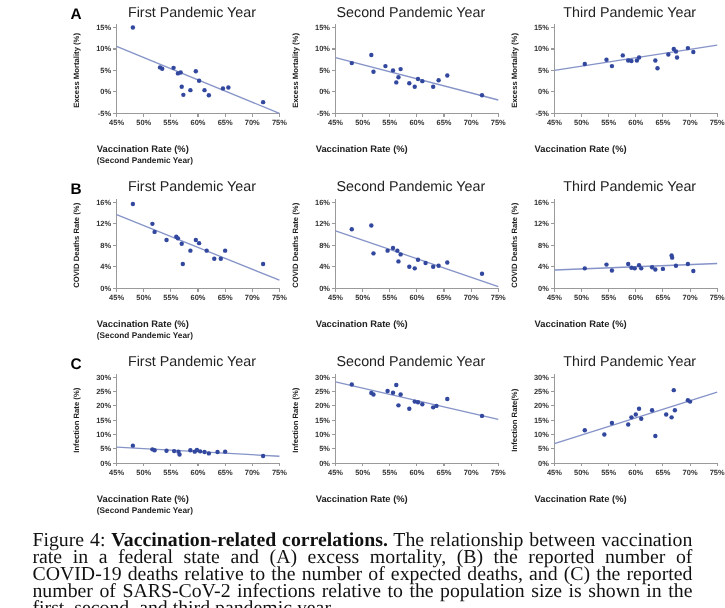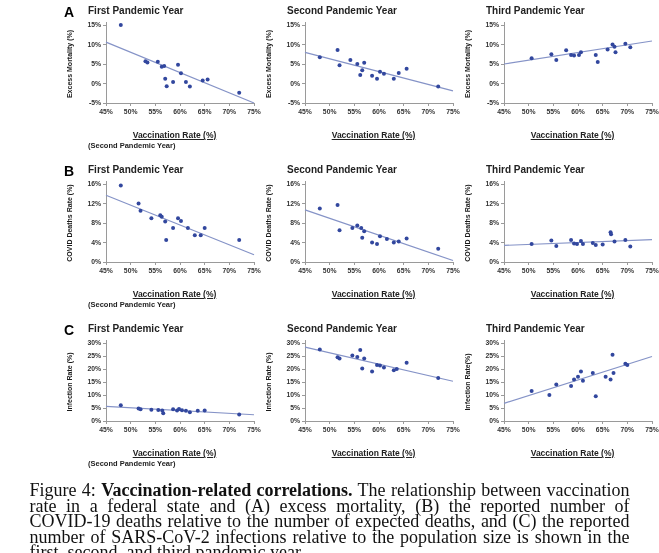--- a/index.html
+++ b/index.html
@@ -14,28 +14,28 @@
   .grid-row { position: relative; display: flex; padding-left: 62px; }
   .row-a { margin-top: 4px; }
   .row-b { margin-top: 12px; }
   .row-c { margin-top: 12px; }
   .panel-label {
     position: absolute; left: 64px; top: 0;
     font-size: 14px; font-weight: bold; color: #000;
   }
   .subplot { width: 199px; }
   .sp-title {
-    font-size: 10px; font-weight: bold; color: #222;
-    text-align: left; padding-left: 26px;
+    font-size: 13px; font-weight: normal; color: #222;
+    text-align: center; padding-left: 26px;
     height: 14px; line-height: 14px; white-space: nowrap;
   }
   .subplot svg { display: block; }
   .sp-xlabel {
     font-size: 8.5px; font-weight: bold; color: #222;
-    text-align: center; padding-left: 26px; line-height: 11px; text-decoration: underline;
+    padding-left: 26px; line-height: 11px;
   }
   .sp-xnote {
     font-size: 7.5px; font-weight: bold; color: #222;
     padding-left: 26px; line-height: 10px;
   }
   .caption {
     width: 600px; margin: 14px auto 0;
     font-family: "Liberation Serif", serif;
     font-size: 18px; line-height: 15.5px;
     text-align: justify; color: #111;

